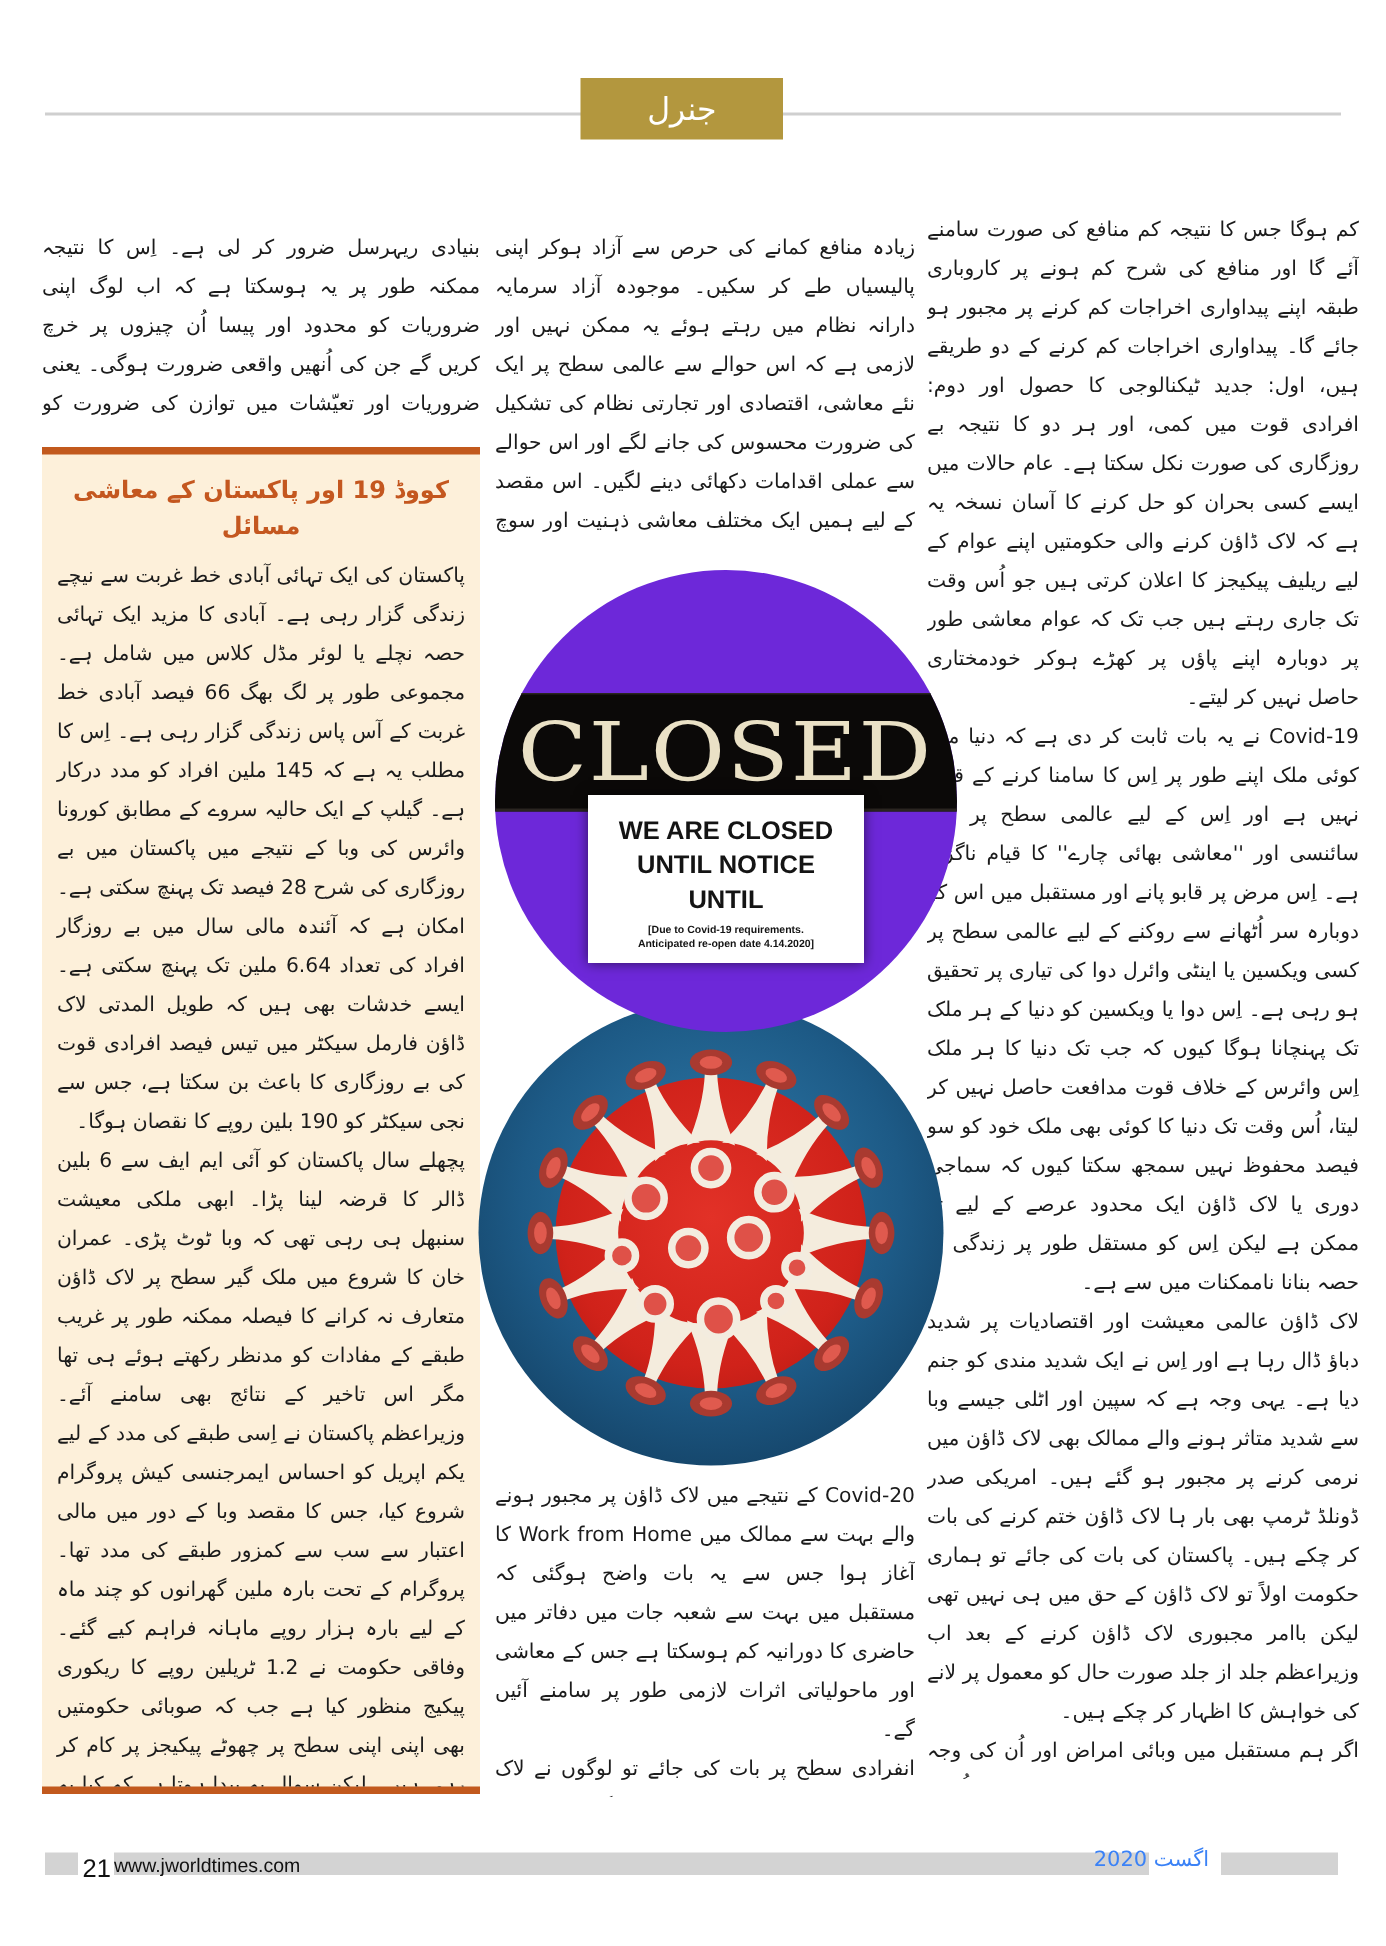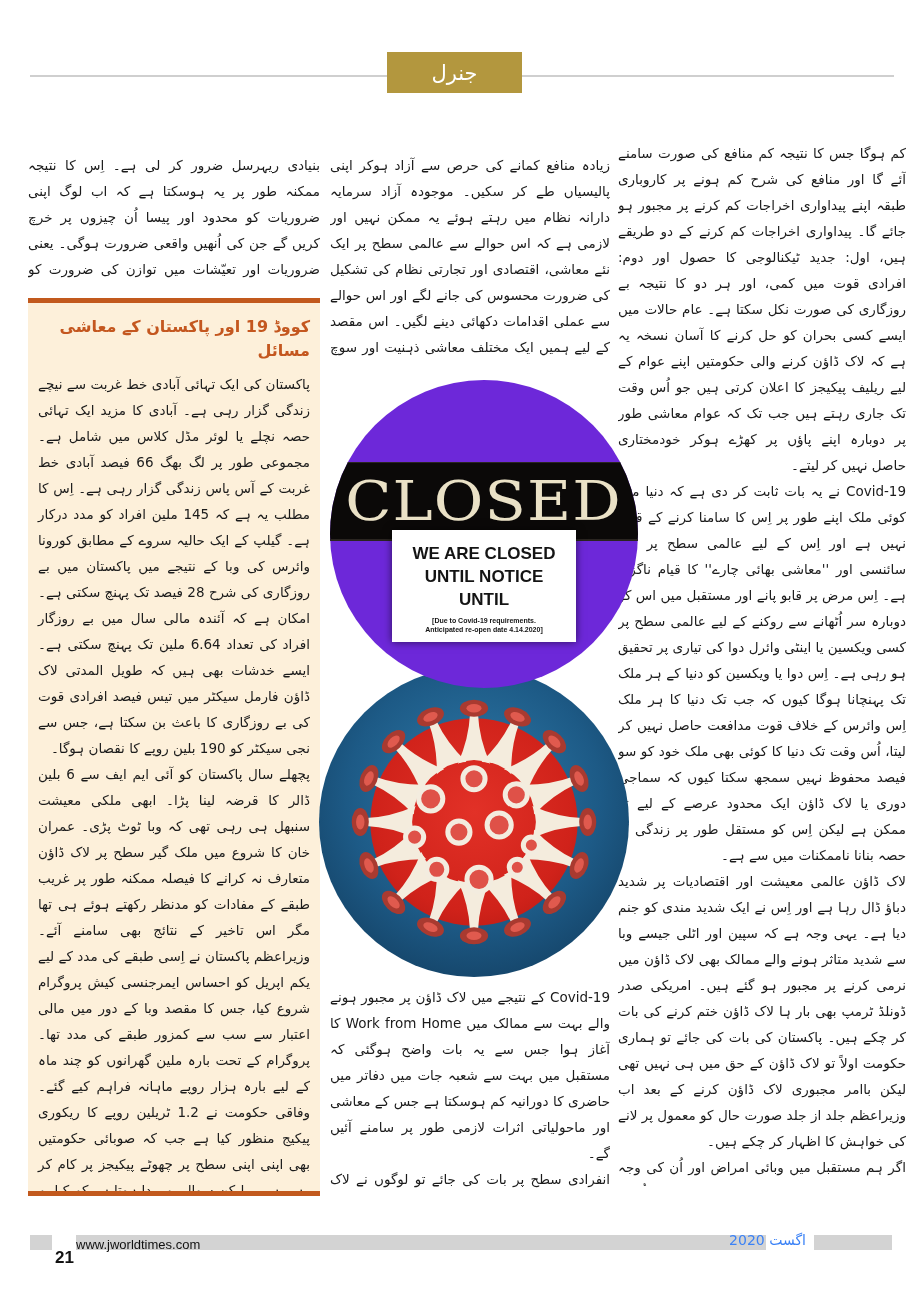--- a/index.html
+++ b/index.html
@@ -20,21 +20,21 @@
   .col-right       { position:absolute; left:618px; top:140px; width:288px; height:1046px; overflow:hidden; }
   .col-middle-top  { position:absolute; left:330px; top:152px; width:280px; height:212px; overflow:hidden; }
   .col-middle-bottom{ position:absolute; left:330px; top:984px; width:280px; height:214px; overflow:hidden; }
   .col-left        { position:absolute; left:28px;  top:152px; width:292px; }
   .col-left .lead  { height:134px; overflow:hidden; }
 
   
   .sidebar-box { margin-top:12px; background:#fdf0da; border-top:5px solid #c2591d;
                  border-bottom:5px solid #c2591d; padding:10px 10px 12px; height:898px;
                  overflow:hidden; box-sizing:border-box; }
-  .box-heading { text-align:right; color:#c4571f; font-weight:bold; font-size:16px;
+  .box-heading { text-align:center; color:#c4571f; font-weight:bold; font-size:16px;
                  line-height:24px; margin:2px 0 8px; }
 
   
   .closed-image { position:absolute; left:330px; top:380px; width:308px; height:308px;
                   border-radius:50%; background:#6d28d9; z-index:2; overflow:hidden; }
   .closed-band { position:absolute; left:0; right:0; top:82px; height:76px; background:#0b0908;
                  border-top:1px solid #2a2520; border-bottom:2px solid #2a2520;
                  display:flex; align-items:center; justify-content:center; }
   .closed-word { font-family:"DejaVu Serif", serif; font-size:54px; color:#eae1c6;
                  letter-spacing:1px; transform:scaleX(1.12); white-space:nowrap; }
@@ -50,21 +50,21 @@
   
   .virus-image { position:absolute; left:318px; top:666px; width:312px; height:312px; z-index:1; }
 
   
   .footer { position:absolute; left:0; top:1232px; width:924px; height:24px;
             font-family:"Liberation Sans", sans-serif; }
   .f-bar { position:absolute; top:3px; height:15px; background:#d3d3d3; }
   .f-bar-left   { left:30px; width:22px; }
   .f-bar-center { left:76px; width:690px; text-align:left; }
   .f-bar-right  { left:814px; width:78px; }
-  .f-page { position:absolute; left:55px; top:16px; font-weight:bold; font-size:17px; color:#111111;text-align:center; }
+  .f-page { position:absolute; left:55px; top:4px; font-weight:normal; font-size:17px; color:#111111;text-align:center; }
   .f-url  { font-size:13px; color:#111111; line-height:15px; }
   .f-date { position:absolute; right:118px; top:0px; white-space:nowrap; direction:rtl;
             font-family:"DejaVu Sans", sans-serif; font-size:14px; font-weight:normal; color:#3b82f6; }
 </style>
 </head>
 <body>
 
 <div class="page">
 
   <div class="header-line"></div>
@@ -142,21 +142,21 @@
         <circle cx="180" cy="158" r="12"></circle>
         <circle cx="212" cy="178" r="8"></circle>
         <circle cx="118" cy="202" r="10"></circle>
         <circle cx="160" cy="212" r="12"></circle>
         <circle cx="198" cy="200" r="8"></circle>
       </g>
     </svg>
   </div>
 
   <div class="col-middle-bottom urdu">
-    <p>Covid-19 کے نتیجے میں لاک ڈاؤن پر مجبور ہونے والے بہت سے ممالک میں Work from Home کا آغاز ہوا جس سے یہ بات واضح ہوگئی کہ مستقبل میں بہت سے شعبہ جات میں دفاتر میں حاضری کا دورانیہ کم ہوسکتا ہے جس کے معاشی اور ماحولیاتی اثرات لازمی طور پر سامنے آئیں گے۔</p>
+    <p>Covid-20 کے نتیجے میں لاک ڈاؤن پر مجبور ہونے والے بہت سے ممالک میں Work from Home کا آغاز ہوا جس سے یہ بات واضح ہوگئی کہ مستقبل میں بہت سے شعبہ جات میں دفاتر میں حاضری کا دورانیہ کم ہوسکتا ہے جس کے معاشی اور ماحولیاتی اثرات لازمی طور پر سامنے آئیں گے۔</p>
     <p>انفرادی سطح پر بات کی جائے تو لوگوں نے لاک ڈاؤن کے دوران کم وسائل کے ساتھ گزارہ کرنے کا ہنر نہیں بھی سیکھا تو کم ازکم اِس کی</p>
   </div>
 
   <div class="col-left urdu">
     <p class="lead">بنیادی ریہرسل ضرور کر لی ہے۔ اِس کا نتیجہ ممکنہ طور پر یہ ہوسکتا ہے کہ اب لوگ اپنی ضروریات کو محدود اور پیسا اُن چیزوں پر خرچ کریں گے جن کی اُنھیں واقعی ضرورت ہوگی۔ یعنی ضروریات اور تعیّشات میں توازن کی ضرورت کو محسوس کر لیا گیا ہے۔</p>
     <div class="sidebar-box">
       <div class="box-heading">کووڈ 19 اور پاکستان کے معاشی مسائل</div>
       <p>پاکستان کی ایک تہائی آبادی خط غربت سے نیچے زندگی گزار رہی ہے۔ آبادی کا مزید ایک تہائی حصہ نچلے یا لوئر مڈل کلاس میں شامل ہے۔ مجموعی طور پر لگ بھگ 66 فیصد آبادی خط غربت کے آس پاس زندگی گزار رہی ہے۔ اِس کا مطلب یہ ہے کہ 145 ملین افراد کو مدد درکار ہے۔ گیلپ کے ایک حالیہ سروے کے مطابق کورونا وائرس کی وبا کے نتیجے میں پاکستان میں بے روزگاری کی شرح 28 فیصد تک پہنچ سکتی ہے۔ امکان ہے کہ آئندہ مالی سال میں بے روزگار افراد کی تعداد 6.64 ملین تک پہنچ سکتی ہے۔ ایسے خدشات بھی ہیں کہ طویل المدتی لاک ڈاؤن فارمل سیکٹر میں تیس فیصد افرادی قوت کی بے روزگاری کا باعث بن سکتا ہے، جس سے نجی سیکٹر کو 190 بلین روپے کا نقصان ہوگا۔</p>
       <p>پچھلے سال پاکستان کو آئی ایم ایف سے 6 بلین ڈالر کا قرضہ لینا پڑا۔ ابھی ملکی معیشت سنبھل ہی رہی تھی کہ وبا ٹوٹ پڑی۔ عمران خان کا شروع میں ملک گیر سطح پر لاک ڈاؤن متعارف نہ کرانے کا فیصلہ ممکنہ طور پر غریب طبقے کے مفادات کو مدنظر رکھتے ہوئے ہی تھا مگر اس تاخیر کے نتائج بھی سامنے آئے۔ وزیراعظم پاکستان نے اِسی طبقے کی مدد کے لیے یکم اپریل کو احساس ایمرجنسی کیش پروگرام شروع کیا، جس کا مقصد وبا کے دور میں مالی اعتبار سے سب سے کمزور طبقے کی مدد تھا۔ پروگرام کے تحت بارہ ملین گھرانوں کو چند ماہ کے لیے بارہ ہزار روپے ماہانہ فراہم کیے گئے۔ وفاقی حکومت نے 1.2 ٹریلین روپے کا ریکوری پیکیج منظور کیا ہے جب کہ صوبائی حکومتیں بھی اپنی اپنی سطح پر چھوٹے پیکیجز پر کام کر رہی ہیں۔ لیکن سوال یہ پیدا ہوتا ہے کہ کیا یہ سب کافی ہوگا؟ اگرچہ مینوفیکچرنگ یا پیداواری سیکٹر میں دوبارہ سرگرمیاں بحال ہو رہی ہیں تاہم حقیقت یہی ہے کہ آئندہ ایک دو برس اقتصادی لحاظ سے پاکستان کے لیے مشکل ثابت ہو سکتے ہیں اور غریب طبقہ ہی سب سے زیادہ متاثرہ طبقہ رہے گا۔</p>
     </div>

